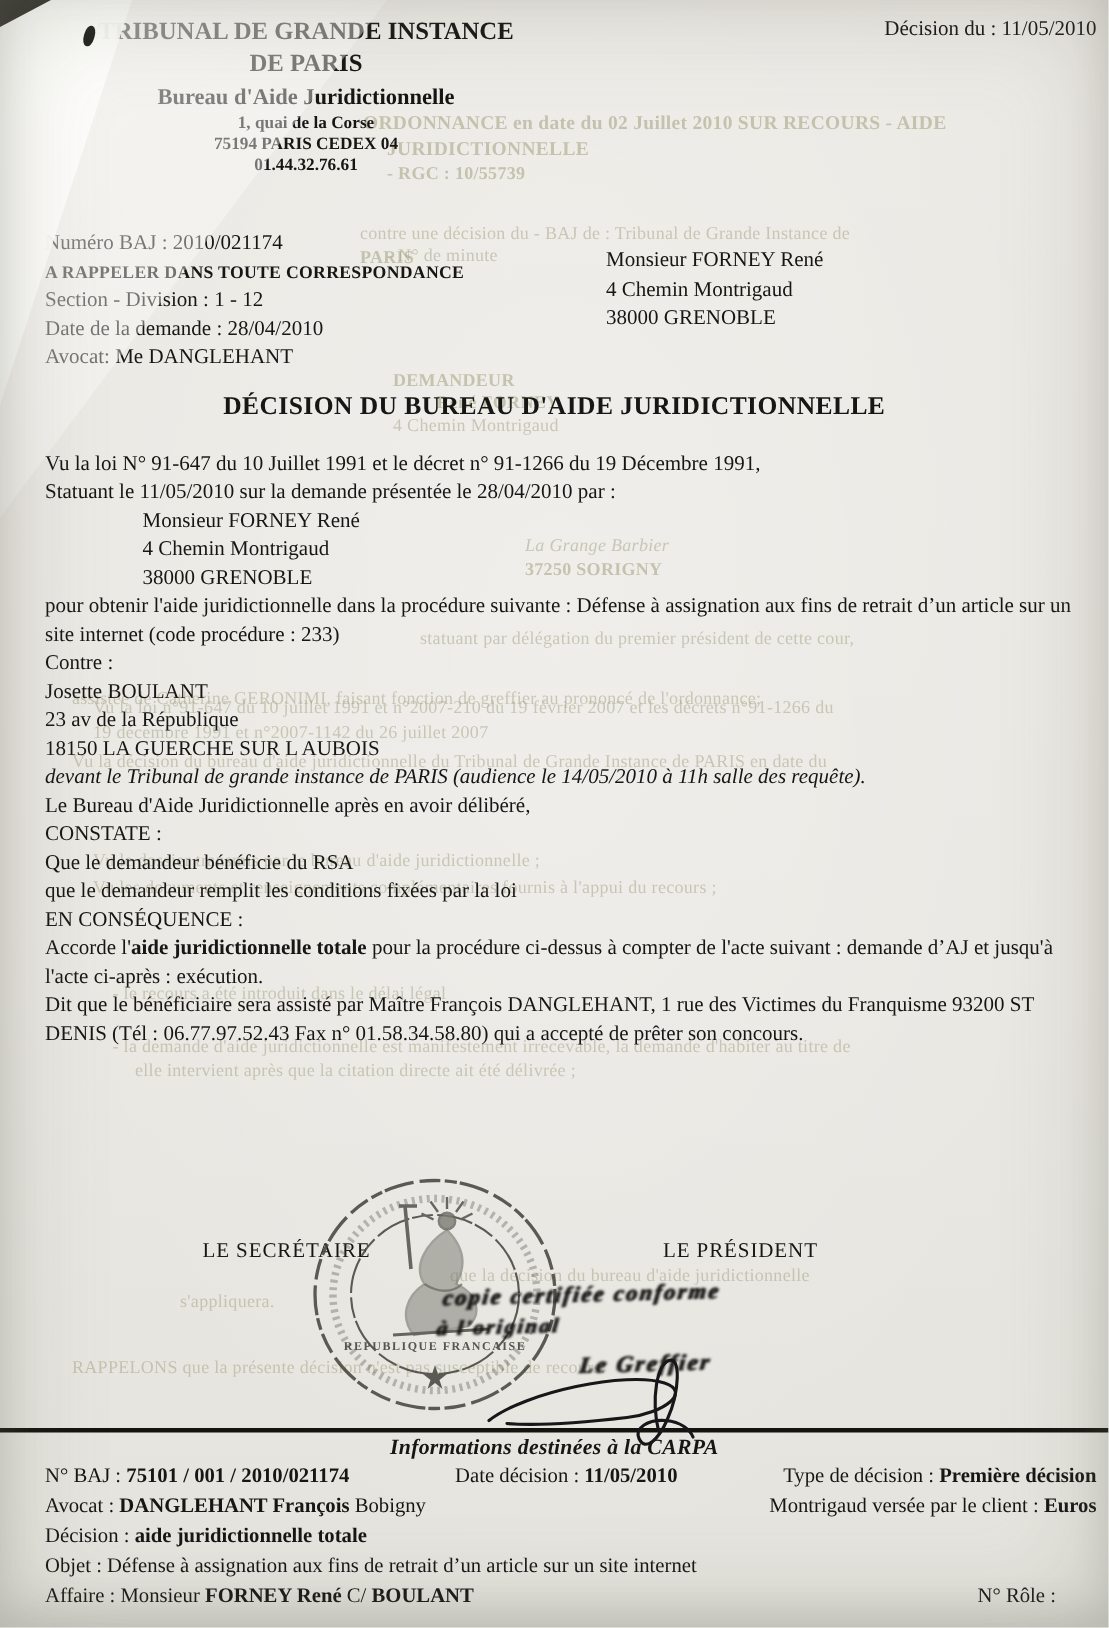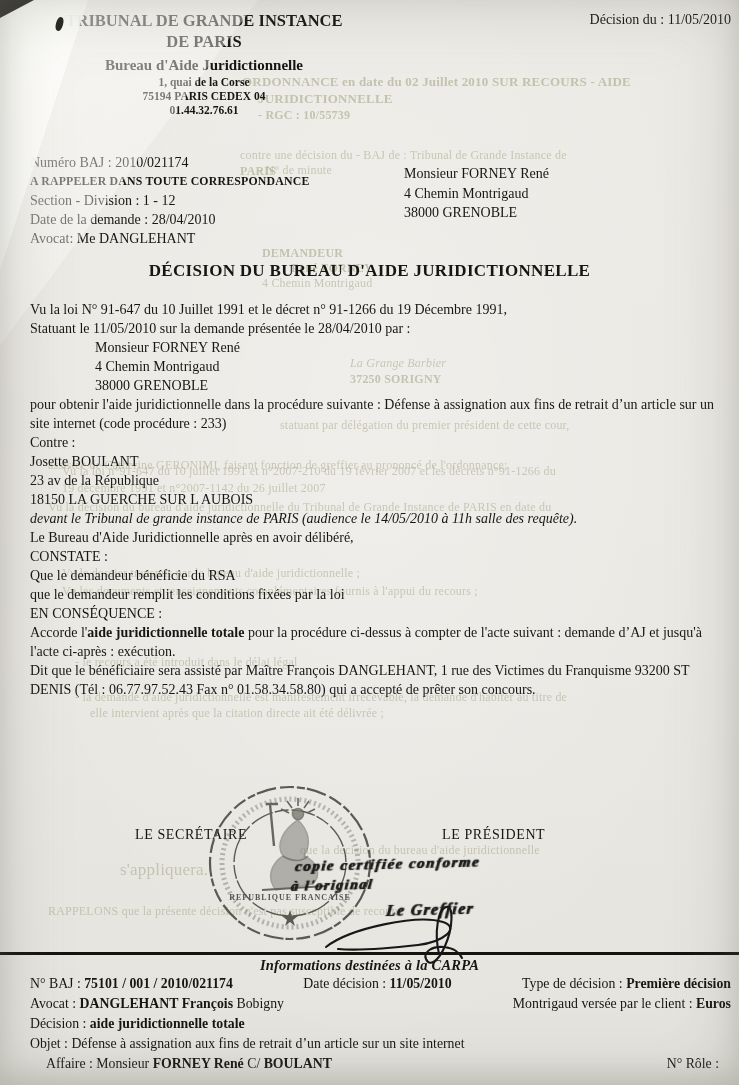--- a/index.html
+++ b/index.html
@@ -57,21 +57,21 @@
   .ov1{left:295px;top:856px;font-size:15px;}
   .ov2{left:291px;top:878px;font-size:14px;}
   .ov3{left:386px;top:901px;font-size:15.5px;}
   .signature{position:absolute;left:322px;top:901px;z-index:4;}
   
   .footer{position:absolute;left:0;top:952px;width:739px;z-index:2;font-size:13.8px;}
   .rule{height:3px;background:#14140f;width:100%;}
   .carpa-heading{text-align:center;font-weight:bold;font-style:italic;font-size:14.5px;
     margin-top:2px;letter-spacing:.2px;}
   .frow{display:flex;justify-content:space-between;padding:0 8px 0 30px;line-height:20px;}
-  .frow.r5{padding-right:20px;margin-left:16px;}
+  .frow.r5{padding-right:35px;}
   b{font-weight:bold;}
 </style>
 </head>
 <body>
 
 <div class="layer">
 
   <div id="ghost-layer">
       <div class="ghost gb" style="left: 242px; top: 74px; font-size: 13px;">ORDONNANCE en date du 02 Juillet 2010 SUR RECOURS - AIDE</div>
       <div class="ghost gb" style="left: 258px; top: 91px; font-size: 13px;">JURIDICTIONNELLE</div>
@@ -88,21 +88,21 @@
       <div class="ghost" style="left: 48px; top: 446px; font-size: 12px; margin-top: 12px;">assistée de Catherine GERONIMI, faisant fonction de greffier au prononcé de l'ordonnance;</div>
       <div class="ghost" style="left: 62px; top: 464px; font-size: 12px;">Vu la loi n°91-647 du 10 juillet 1991 et n°2007-210 du 19 février 2007 et les décrets n°91-1266 du</div>
       <div class="ghost" style="left: 62px; top: 481px; font-size: 12px;">19 décembre 1991 et n°2007-1142 du 26 juillet 2007</div>
       <div class="ghost" style="left: 48px; top: 500px; font-size: 12px;">Vu la décision du bureau d'aide juridictionnelle du  Tribunal de Grande Instance de PARIS en date du</div>
       <div class="ghost" style="left: 62px; top: 566px; font-size: 12px;">Vu le dossier transmis par le bureau d'aide juridictionnelle ;</div>
       <div class="ghost" style="left: 62px; top: 584px; font-size: 12px;">Vu les documents et renseignements complémentaires fournis à l'appui du recours ;</div>
       <div class="ghost" style="left: 75px; top: 655px; font-size: 12px;">- le recours a été introduit dans le délai légal</div>
       <div class="ghost" style="left: 75px; top: 690px; font-size: 12px;">- la demande d'aide juridictionnelle est manifestement irrecevable, la demande d'habiter au titre de</div>
       <div class="ghost" style="left: 90px; top: 706px; font-size: 12px;">elle intervient après que la citation directe ait été délivrée ;</div>
       <div class="ghost" style="left: 300px; top: 843px; font-size: 12px;">que la décision du bureau d'aide juridictionnelle</div>
-      <div class="ghost" style="left: 120px; top: 860px; font-size: 17px;">s'appliquera.</div>
+      <div class="ghost" style="left: 120px; top: 860px; font-size: 12px;">s'appliquera.</div>
       <div class="ghost" style="left: 48px; top: 904px; font-size: 12px;">RAPPELONS que la présente décision n'est pas susceptible de recours.</div>
     </div>
 
   <div class="content">
 
     <div class="court-header">
       <div class="court-l1">TRIBUNAL DE GRANDE INSTANCE</div>
       <div class="court-l1">DE PARIS</div>
       <div class="bureau">Bureau d'Aide Juridictionnelle</div>
       <div class="addr">1, quai de la Corse</div>

